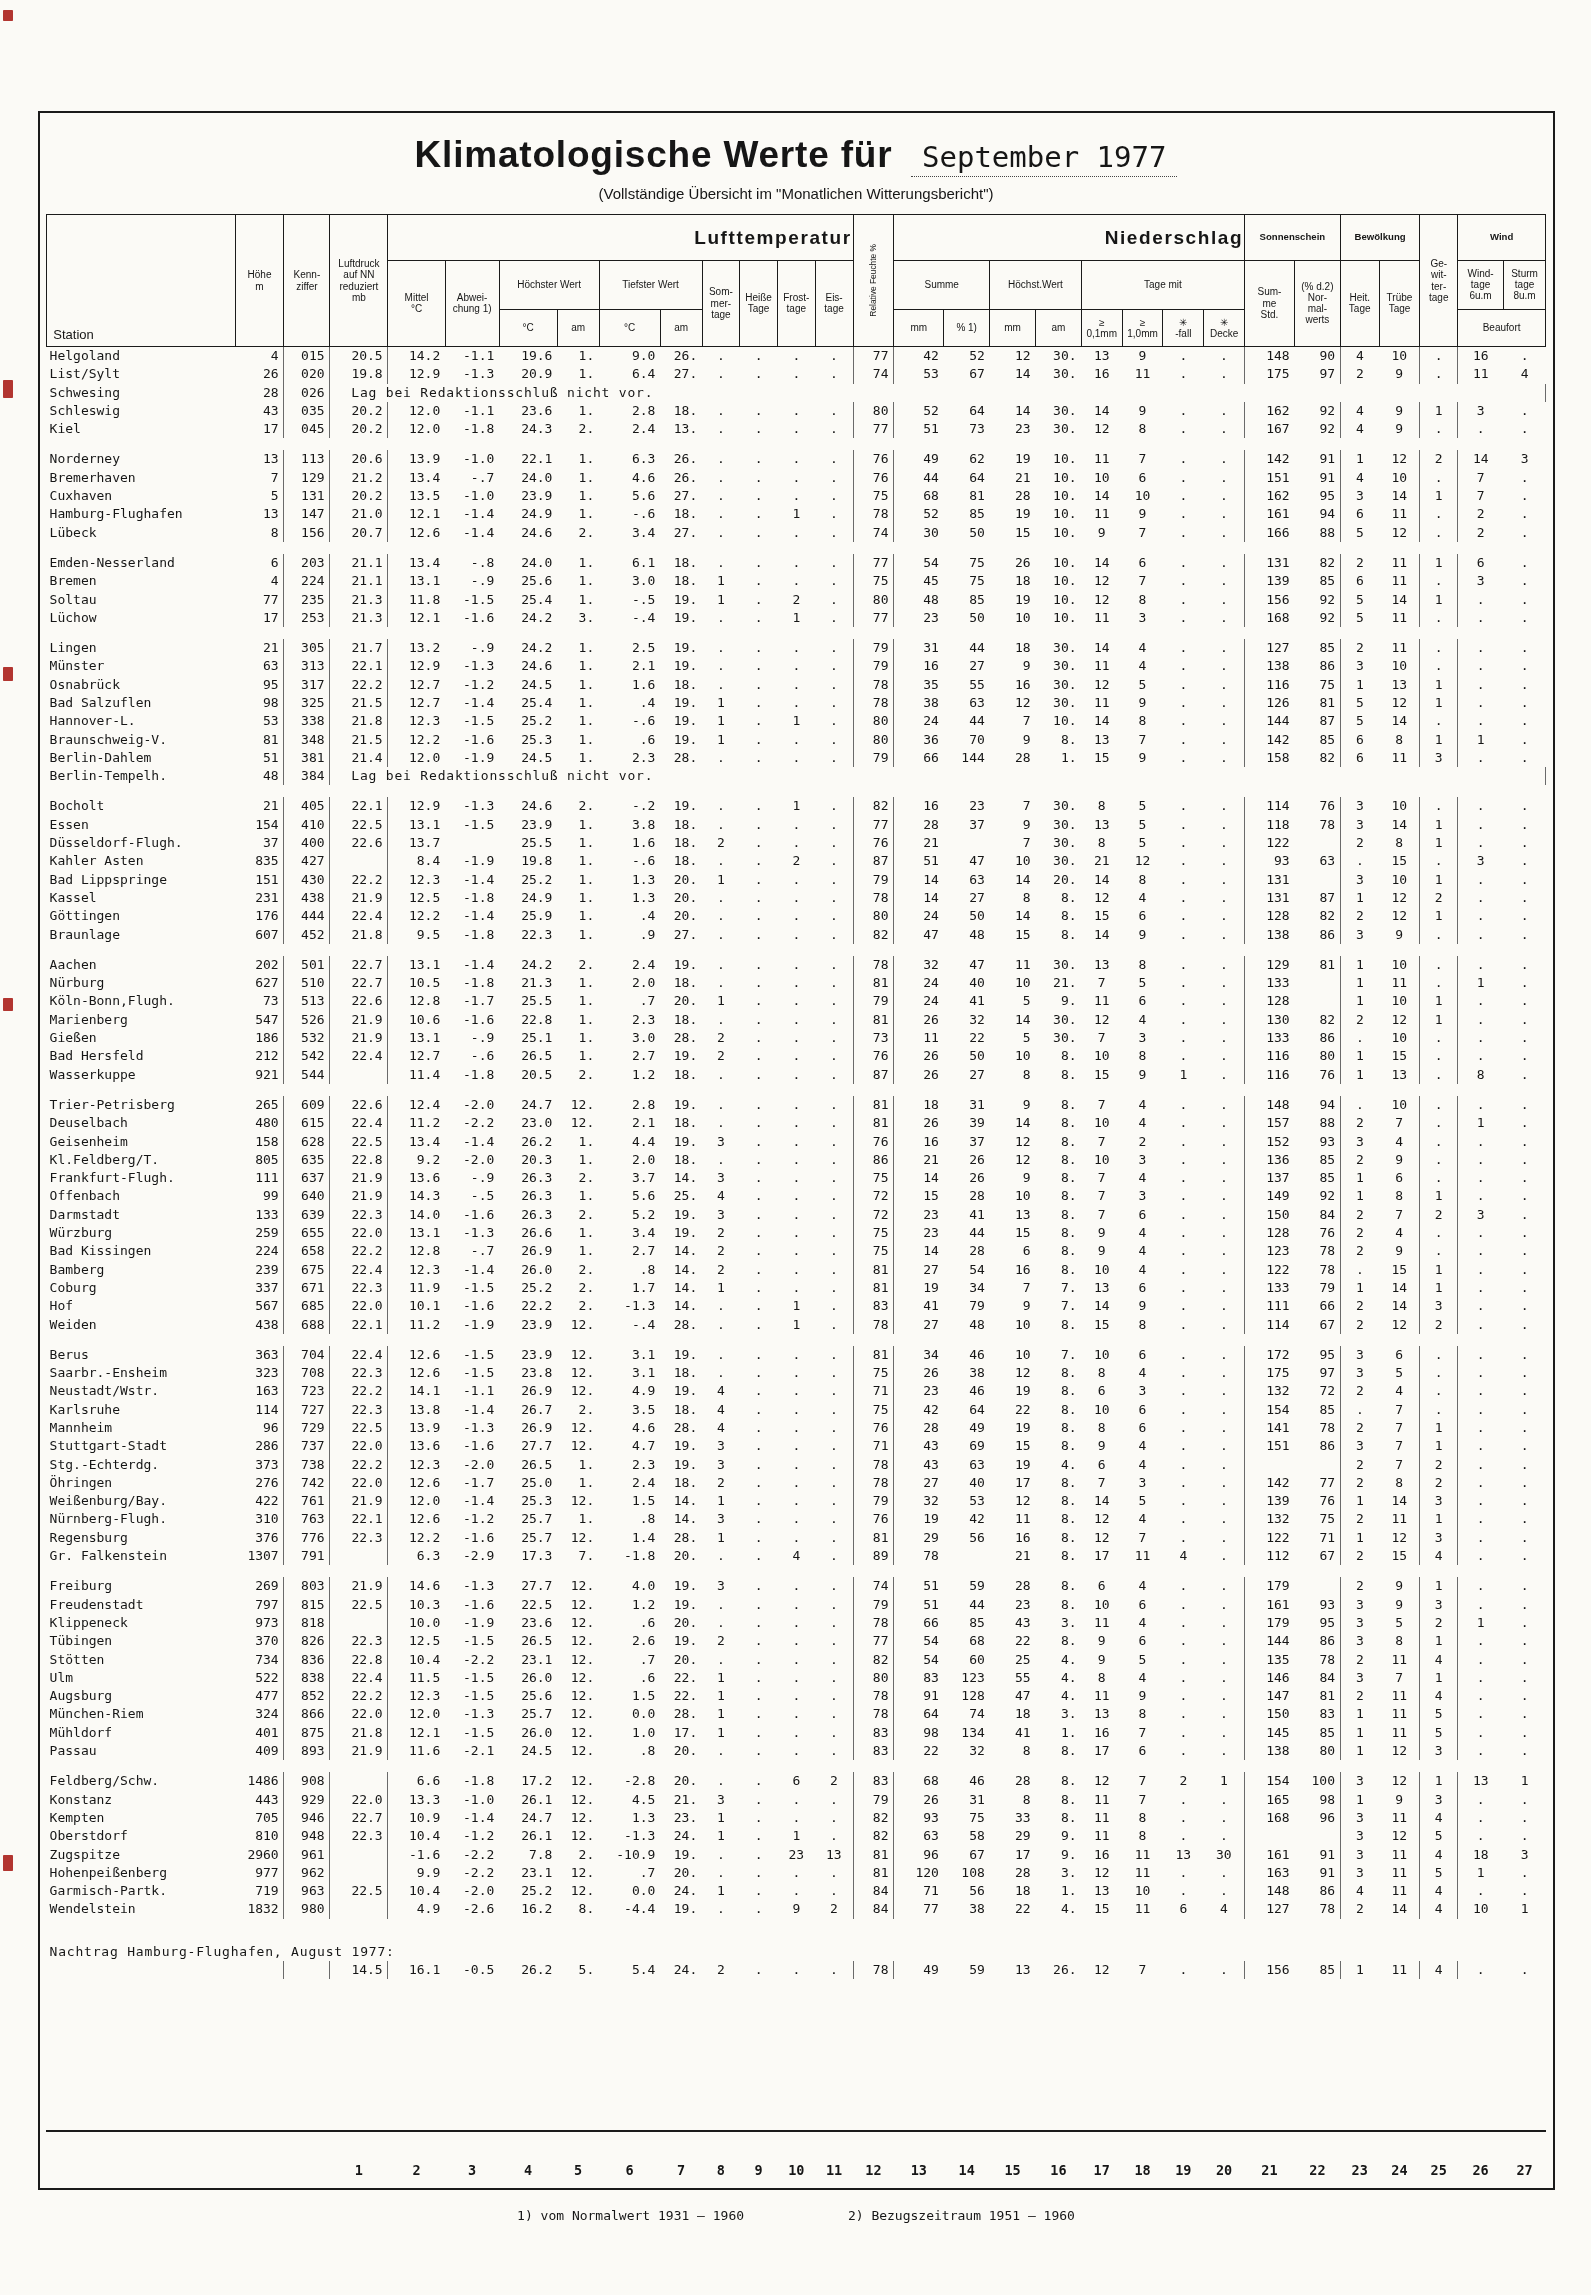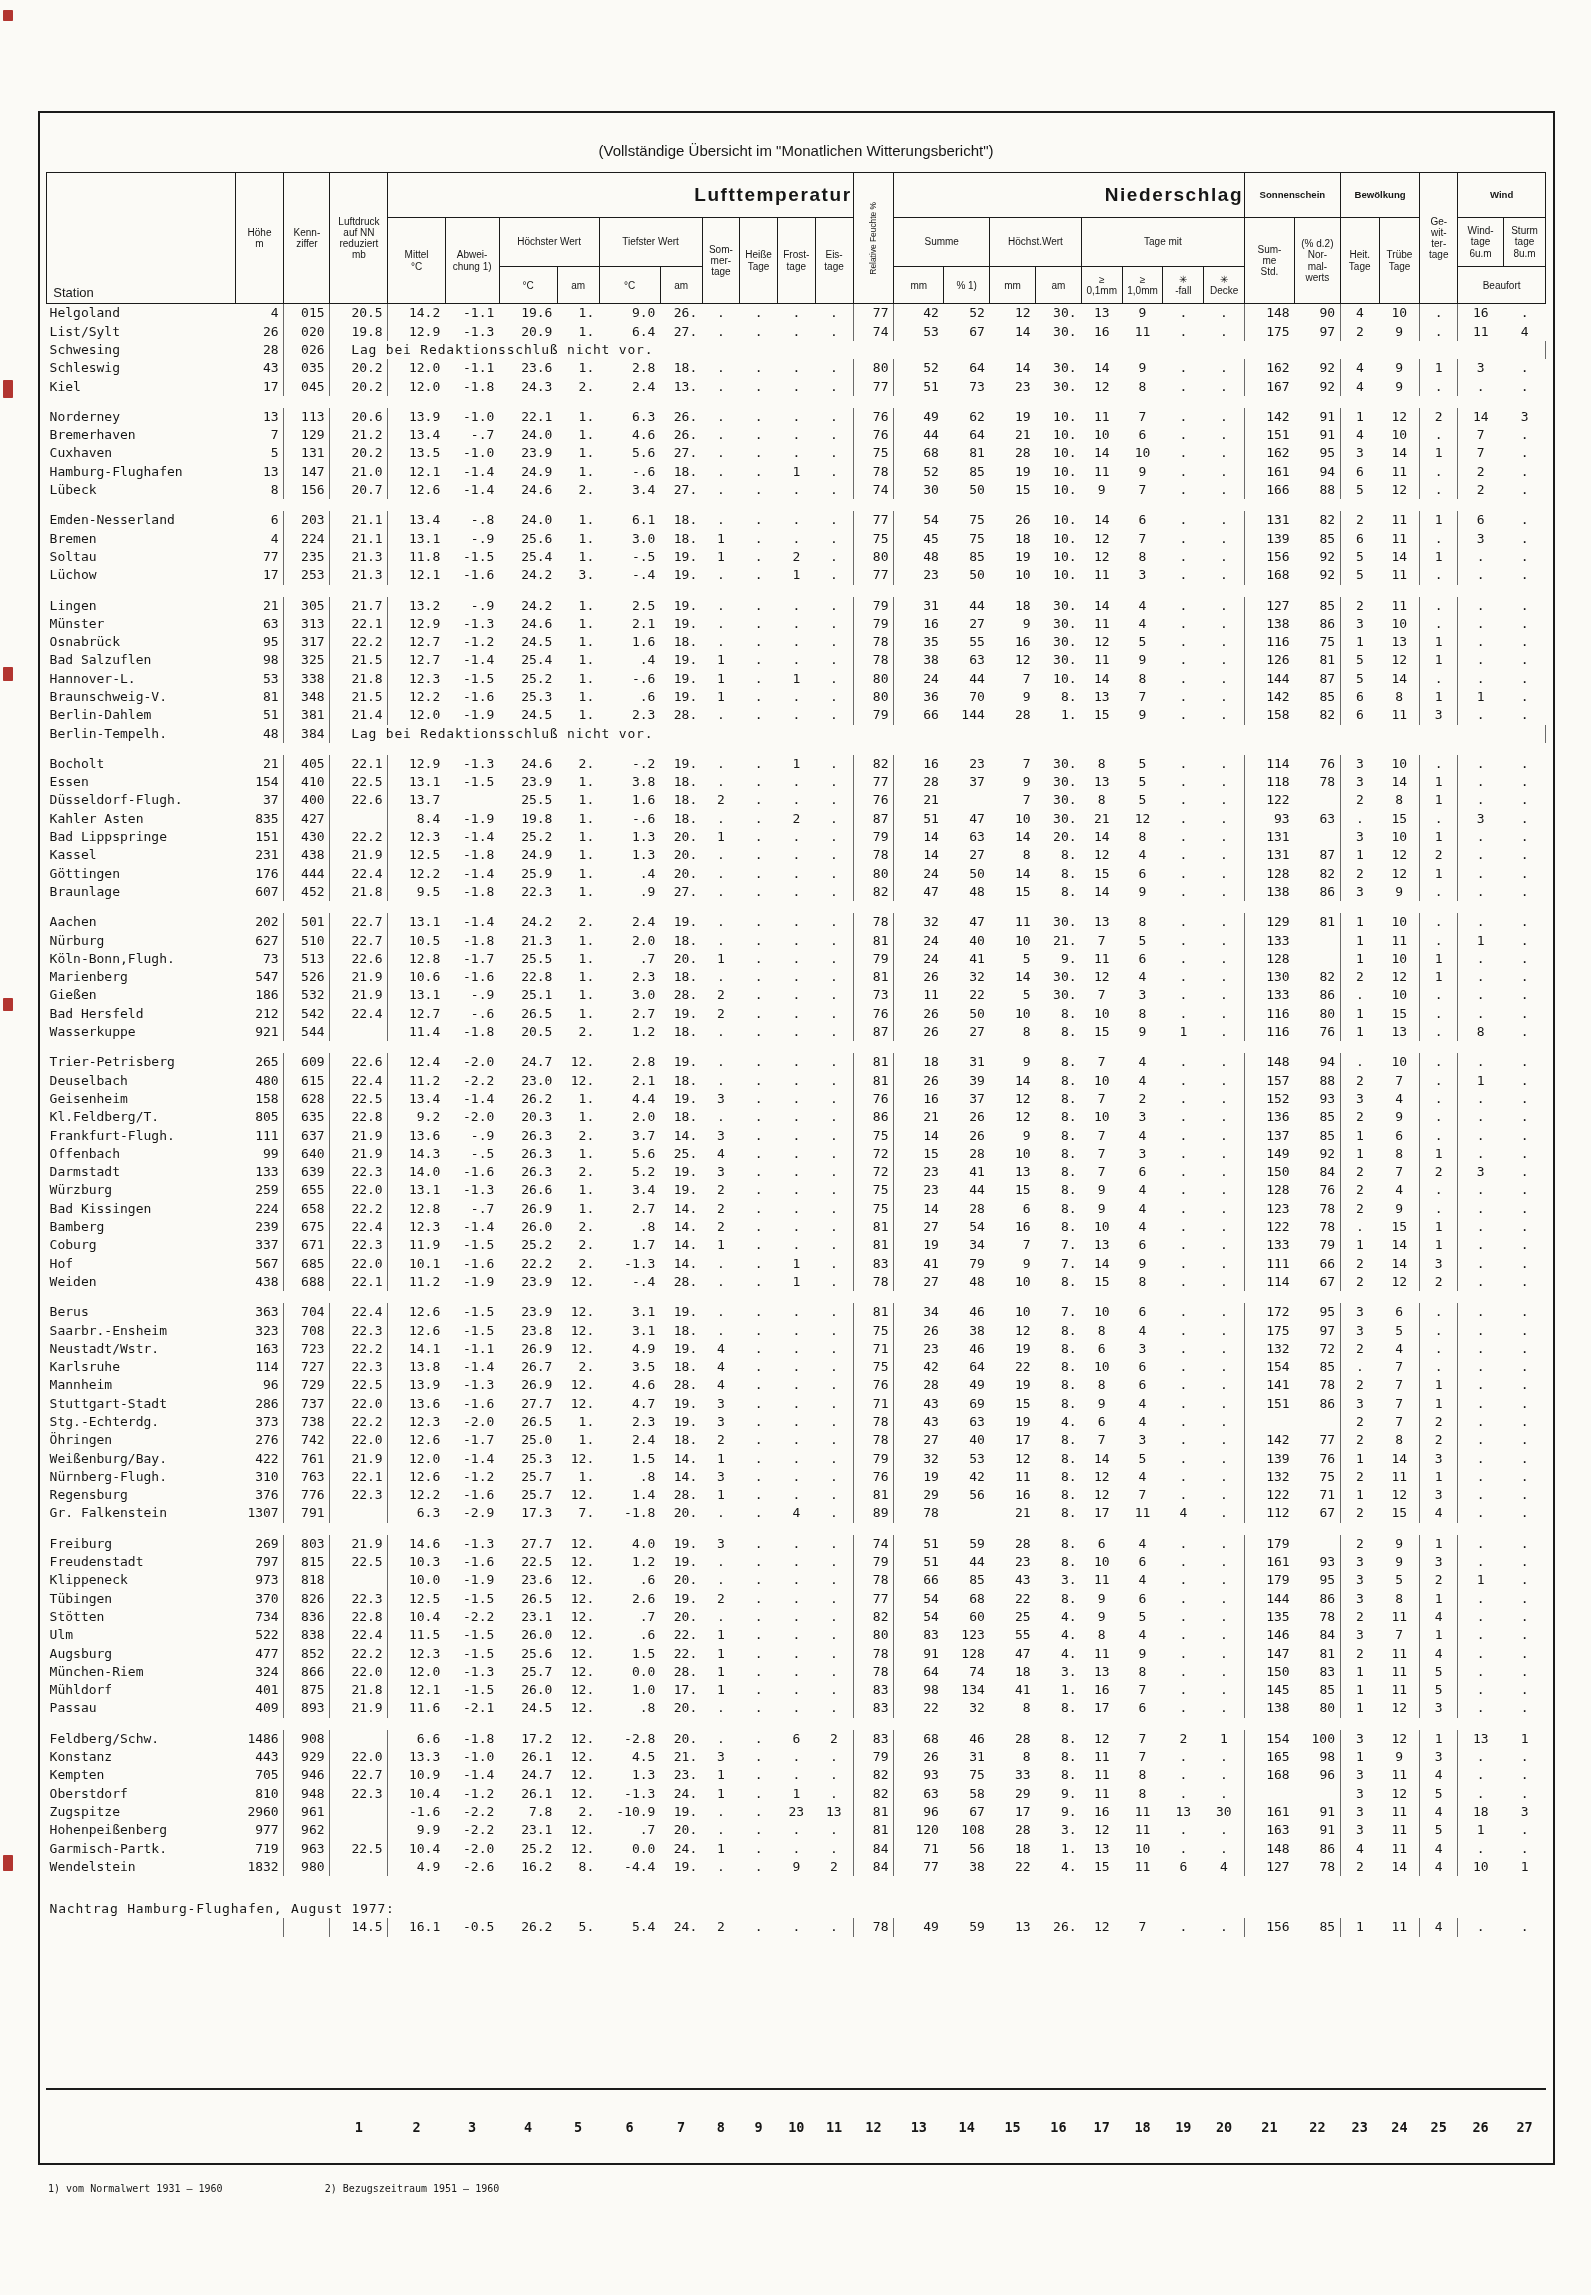--- a/index.html
+++ b/index.html
@@ -61,37 +61,41 @@
   tbody tr.gap td{height:12px;line-height:12px;}
   tbody tr.gap-big td{height:24px;}
   tbody tr.spacer td{height:151px;}
   td.note{text-align:left !important;padding-left:21px;letter-spacing:0.8px;}
   td.nachtrag-label{text-align:left !important;padding-left:283px;letter-spacing:0.8px;}
   tbody tr.colnums td{
     border-top:2.4px solid #1b1b1b;font-weight:bold;height:37px;
     vertical-align:bottom;text-align:center !important;padding:9.6px 0 4.8px 0;font-size:13.5px;
   }
   .footnotes{
-    width:1592px;margin-top:17.5px;
-    font-family:"DejaVu Sans Mono", monospace;font-size:10px;
+    width:1592px;text-align:center;margin-top:17.5px;
+    font-family:"DejaVu Sans Mono", monospace;font-size:13px;
   }
   .footnotes span{margin:0 48px;}
 </style>
 </head>
 <body>
 
 <div class="scan-mark" style="top:9.6px;height:11px;"></div>
 <div class="scan-mark" style="top:380px;height:17.5px;"></div>
 <div class="scan-mark" style="top:667px;height:14.3px;"></div>
 <div class="scan-mark" style="top:998px;height:12.7px;"></div>
 <div class="scan-mark" style="top:1855px;height:16px;"></div>
 
 <div class="frame">
 
   <div class="title-block">
+    <div>
+      <span class="title-main">Klimatologische Werte für</span>
+      <span class="title-month">September 1977</span>
+    </div>
     <div class="subtitle">(Vollständige Übersicht im "Monatlichen Witterungsbericht")</div>
   </div>
 
   <table>
     <colgroup>
       <col style="width:185px">
         <col style="width:48px">
         <col style="width:45px">
         <col style="width:57px">
       <col style="width:56px">

